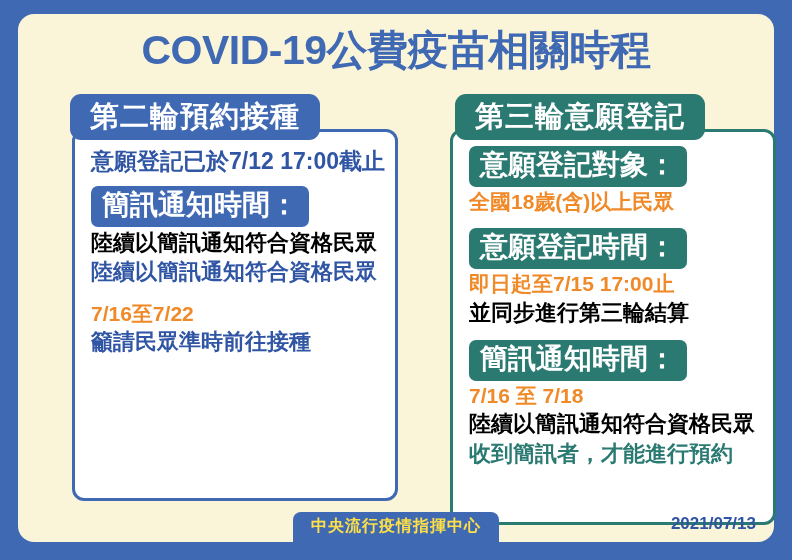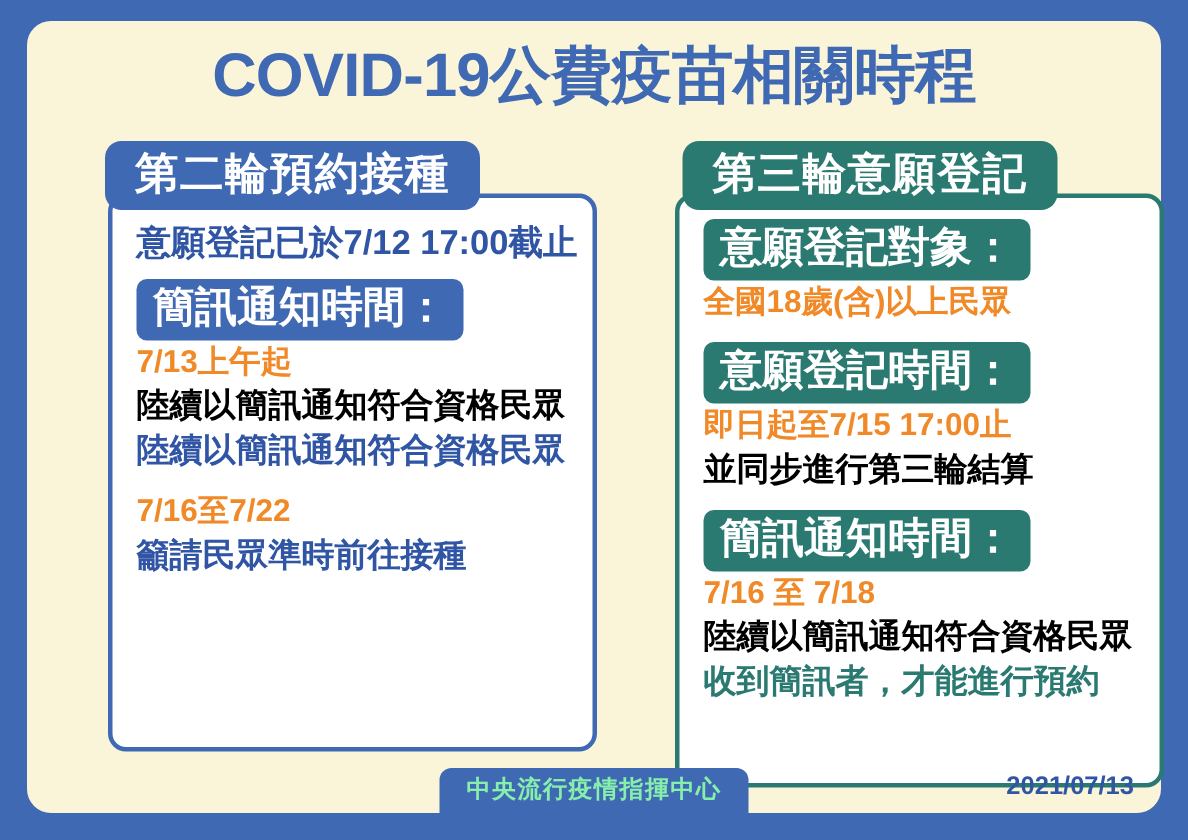--- a/index.html
+++ b/index.html
@@ -109,21 +109,21 @@
   .gap-md { height: 9px; }
   .gap-lg { height: 13px; }
 
   
   #footer-tab {
     position: absolute;
     left: 50%;
     transform: translateX(-50%);
     bottom: 0;
     background: #4069b4;
-    color: #86efac;
+    color: #fde047;
     font-size: 16px;
     font-weight: bold;
     letter-spacing: 1px;
     padding: 4px 18px 5px 18px;
     border-radius: 8px 8px 0 0;
     white-space: nowrap;
   }
   #footer-date {
     position: absolute;
     right: 18px;
@@ -145,21 +145,20 @@
     <div class="panel-header">第二輪預約接種</div>
 
     <div class="panel-body">
 
       <div class="line blue headline">意願登記已於7/12 17:00截止</div>
 
       <div class="gap-md"></div>
 
       <div>
         <div class="pill blue">簡訊通知時間：</div>
-        <div class="line orange">7/13上午起</div>
         <div class="line black">陸續以簡訊通知符合資格民眾</div>
         <div class="line blue">陸續以簡訊通知符合資格民眾</div>
       </div>
 
       <div class="gap-lg"></div>
 
       <div>
         <div class="line orange">7/16至7/22</div>
         <div class="line blue">籲請民眾準時前往接種</div>
       </div>

